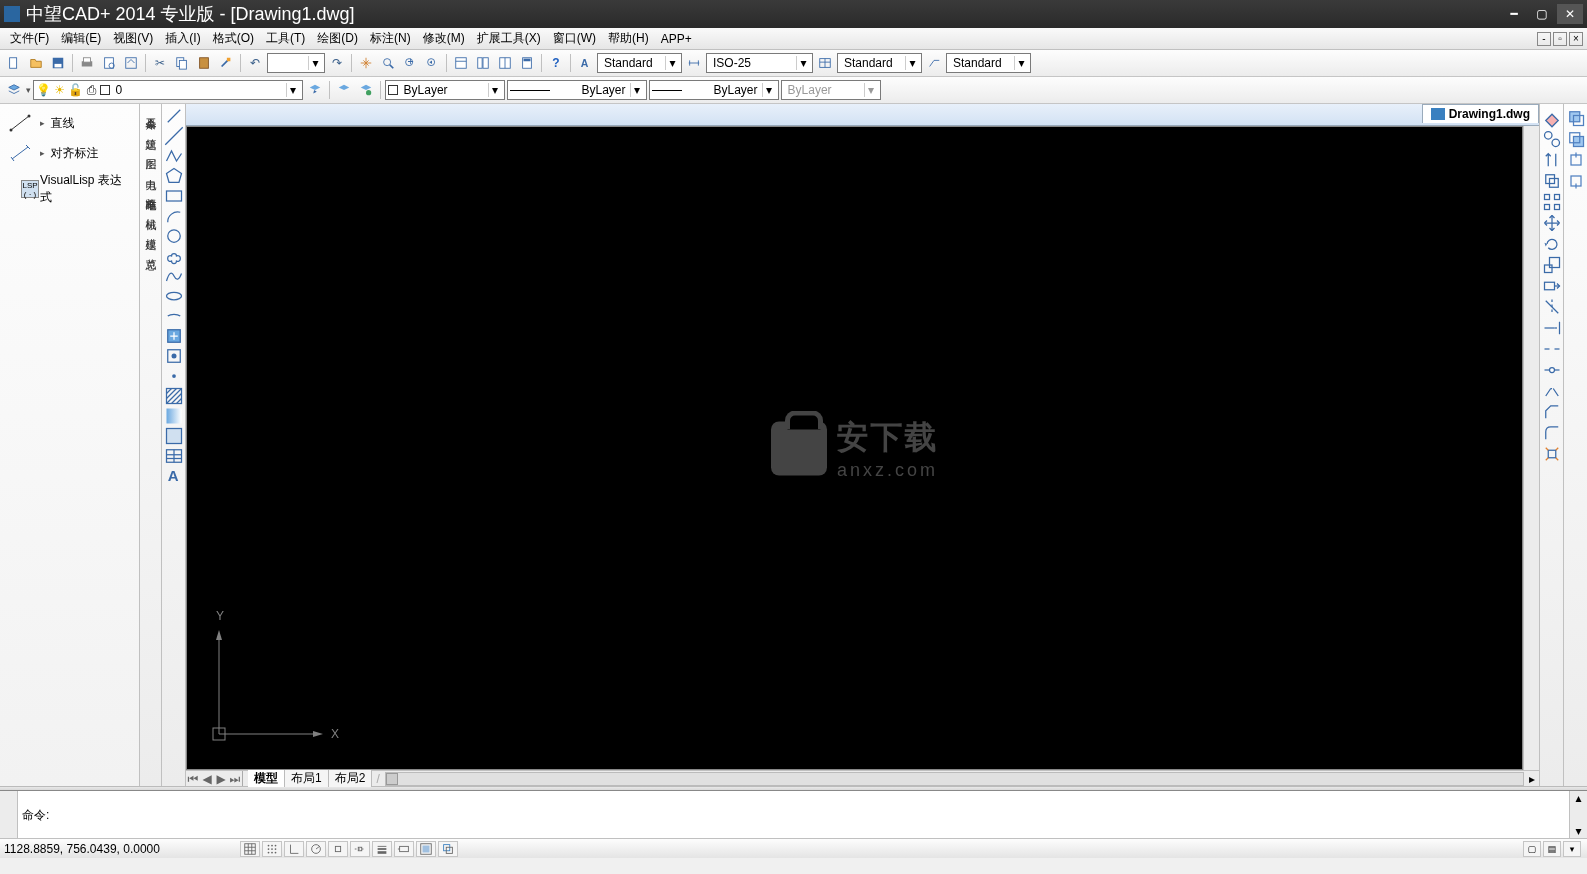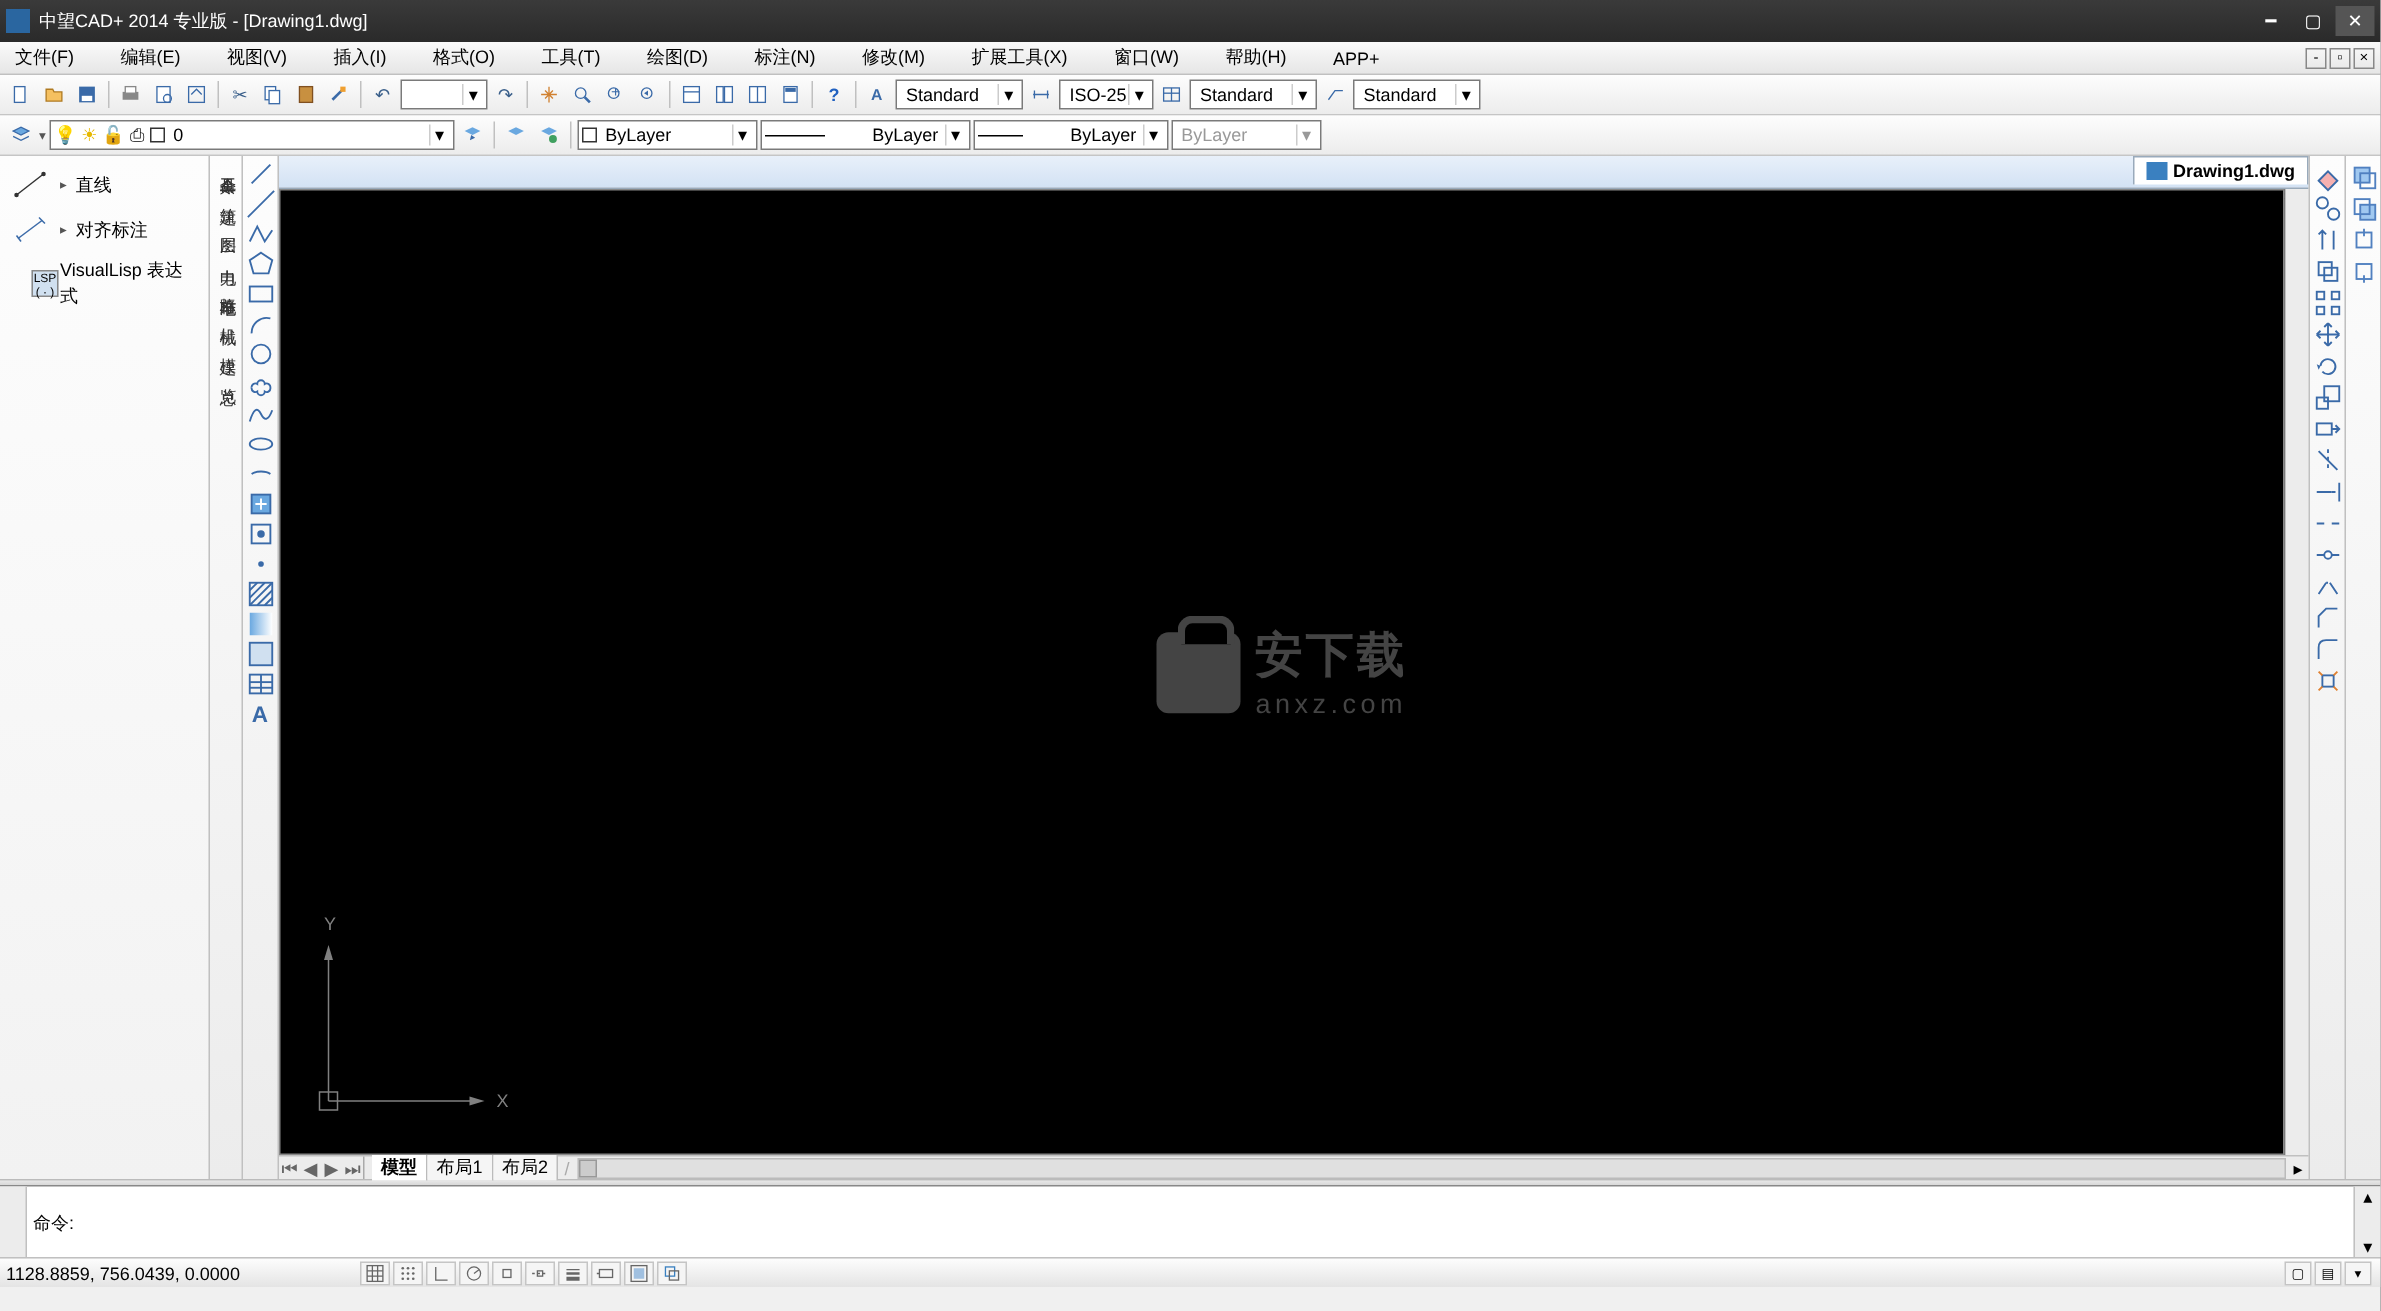--- a/index.html
+++ b/index.html
@@ -1,22 +1,22 @@
 <!DOCTYPE html>
 <html><head>
 <meta charset="utf-8">
 <style>
 * { box-sizing: border-box; margin: 0; padding: 0; font-family: "Microsoft YaHei", "SimSun", Arial, sans-serif; font-size: 12px; }
 html, body { width: 1587px; height: 874px; overflow: hidden; background: #f0f0f0; }
 .titlebar { height: 28px; background: linear-gradient(#3a3a3a, #2a2a2a); display: flex; align-items: center; color: #fff; padding: 0 4px; }
 .titlebar .app-icon { width: 16px; height: 16px; background: #2a66a0; margin-right: 6px; }
-.titlebar .title { flex: 1; font-size: 12px; }
+.titlebar .title { flex: 1; font-size: 18px; }
 .winbtn { width: 26px; height: 20px; display: flex; align-items: center; justify-content: center; color: #fff; margin-left: 2px; }
 .winbtn.close { background: #555; }
-.menubar { height: 22px; background: linear-gradient(#fafafa,#e6e6e6); border-bottom: 1px solid #c0c0c0; display: flex; align-items: center; padding: 0 4px; gap: 19px; }
+.menubar { height: 22px; background: linear-gradient(#fafafa,#e6e6e6); border-bottom: 1px solid #c0c0c0; display: flex; align-items: center; padding: 0 4px; }
 .menubar .menu-item { padding: 2px 6px; }
 .menubar .sub-win { margin-left: auto; display: flex; gap: 2px; }
 .sub-win .sb { width: 14px; height: 14px; border: 1px solid #888; font-size: 10px; line-height: 12px; text-align: center; }
 .toolbar-row { background: linear-gradient(#fdfdfd,#ececec); border-bottom: 1px solid #c5c5c5; display: flex; align-items: center; padding: 2px 4px; gap: 2px; height: 27px; }
 .tool-btn { width: 20px; height: 20px; border: 1px solid transparent; display: flex; align-items: center; justify-content: center; color: #3a5f8a; }
 .tool-btn svg { width: 14px; height: 14px; }
 .separator { width: 1px; height: 18px; background: #c0c0c0; margin: 0 2px; }
 .dropdown { height: 20px; border: 1px solid #7a7a7a; background: #fff; display: flex; align-items: center; padding: 0 2px; font-family: monospace; font-size: 11px; }
 .dropdown .dd-text { flex: 1; padding: 0 4px; overflow: hidden; white-space: nowrap; }
 .dropdown .dd-arrow { width: 14px; text-align: center; border-left: 1px solid #ccc; }
@@ -226,21 +226,21 @@
       <span class="dd-text">Standard</span>
       <span class="dd-arrow">▾</span>
     </div>
   <div class="tool-btn">
       <svg viewBox="0 0 16 16">
         <line x1="2" y1="8" x2="14" y2="8" stroke="#3a6aa8"></line>
         <line x1="3" y1="5" x2="3" y2="11" stroke="#3a6aa8"></line>
         <line x1="13" y1="5" x2="13" y2="11" stroke="#3a6aa8"></line>
       </svg>
     </div>
-  <div class="dropdown" style="width:63px">
+  <div class="dropdown" style="width:107px">
       <span class="dd-text">ISO-25</span>
       <span class="dd-arrow">▾</span>
     </div>
   <div class="tool-btn">
       <svg viewBox="0 0 16 16">
         <rect x="2" y="3" width="12" height="10" fill="none" stroke="#3a6aa8"></rect>
         <line x1="2" y1="7" x2="14" y2="7" stroke="#3a6aa8"></line>
         <line x1="8" y1="3" x2="8" y2="13" stroke="#3a6aa8"></line>
       </svg>
     </div>

